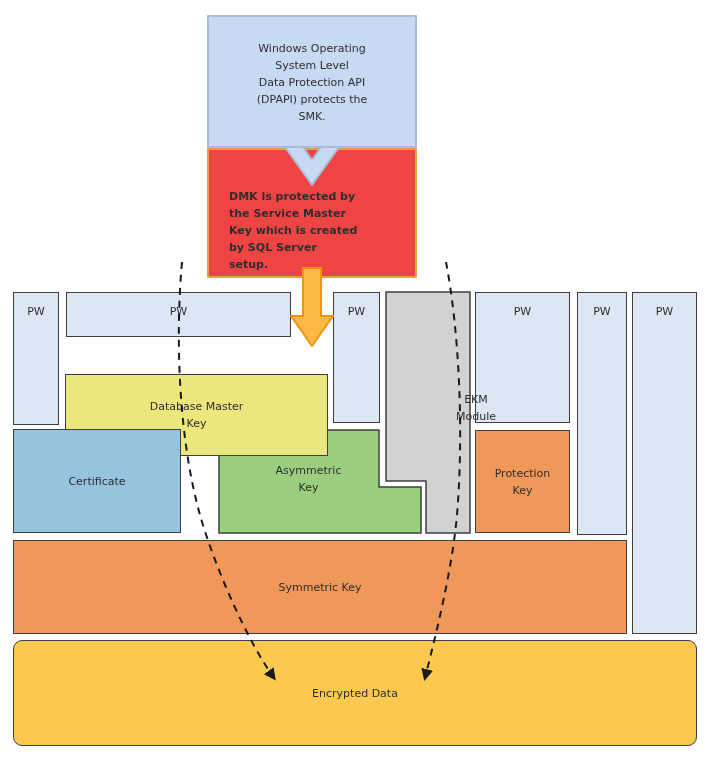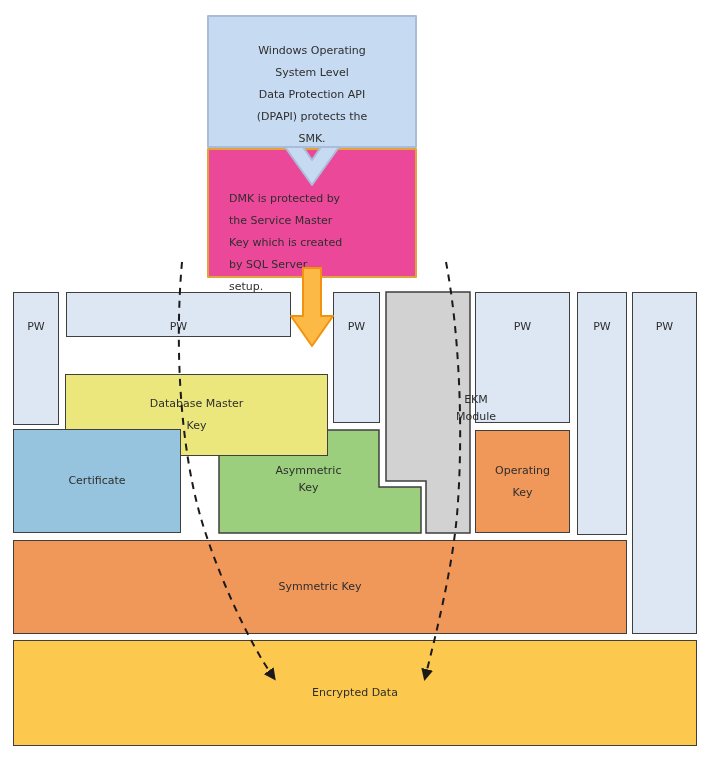--- a/index.html
+++ b/index.html
@@ -7,34 +7,34 @@
     position:relative;width:708px;height:760px;background:#ffffff;overflow:hidden;
     font-family:"DejaVu Sans","Liberation Sans",sans-serif;font-size:11px;color:#2e2e2e;
   }
   svg.layer{position:absolute;left:0;top:0;width:708px;height:760px;}
   svg.under{z-index:1;}
   svg.over{z-index:5;pointer-events:none;}
   .box{
     position:absolute;box-sizing:border-box;z-index:2;
     border:1.5px solid #3f3f3f;
     display:flex;align-items:center;justify-content:center;
-    text-align:center;white-space:pre-line;line-height:22px;
+    text-align:center;white-space:pre-line;line-height:17px;
   }
-  .pw{background:#dce7f3;align-items:flex-start;padding-top:23px;}
+  .pw{background:#dce7f3;align-items:flex-start;padding-top:10px;}
   .callout{border-radius:1px;}
   .callout-blue{background:#c6daf1;border:2px solid #a9bcd9;}
-  .callout-orange{background:#ec4899;border:2px solid #e2a23c;}
+  .callout-orange{background:#ef4444;border:2px solid #e2a23c;font-weight:bold;}
   .callout .txt{display:block;width:100%;}
   .dpapi{align-items:flex-start;padding-top:23px;}
   .dmkc{align-items:flex-start;justify-content:flex-start;text-align:left;padding:38px 10px 0 20px;}
   .ylw{background:#ebe77c;margin-top:31px;}
   .cert{background:#96c3de;}
   .orangebox{background:#f0975a;}
   .band-orange{background:#f0975a;}
-  .band-yellow{background:#fcc84d;}
+  .band-yellow{background:#fcc84d;border-radius:9px;}
   .float-label{
     position:absolute;z-index:3;text-align:center;white-space:pre-line;line-height:17px;
   }
 </style>
 </head>
 <body>
 
 <div class="canvas">
 
   <svg class="layer under" viewBox="0 0 708 760">
@@ -77,21 +77,21 @@
   </div>
 
   <div class="box ylw" style="left:65px;top:343px;width:263px;height:82px;">
     <span>Database Master
 Key</span>
   </div>
   <div class="box cert" style="left:13px;top:429px;width:168px;height:104px;">
     <span>Certificate</span>
   </div>
   <div class="box orangebox" style="left:475px;top:430px;width:95px;height:103px;">
-    <span>Operating
+    <span>Protection
 Key</span>
   </div>
   <div class="box band-orange" style="left:13px;top:540px;width:614px;height:94px;">
     <span>Symmetric Key</span>
   </div>
   <div class="box band-yellow" style="left:13px;top:640px;width:684px;height:106px;">
     <span>Encrypted Data</span>
   </div>
 
   <div class="float-label" style="left:219px;top:462px;width:179px;">Asymmetric

